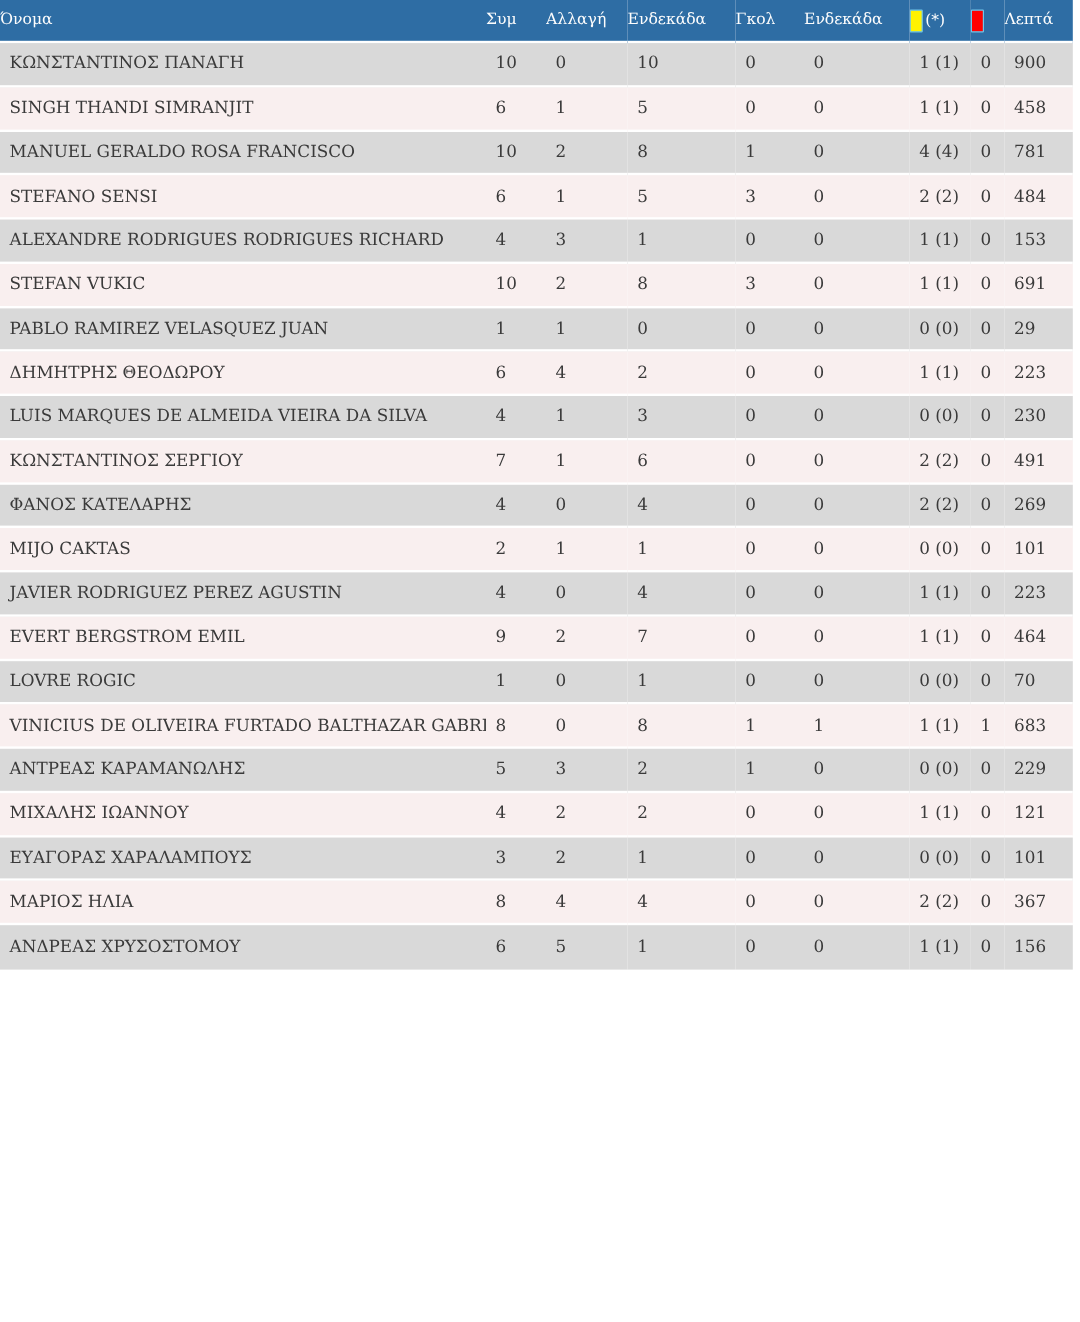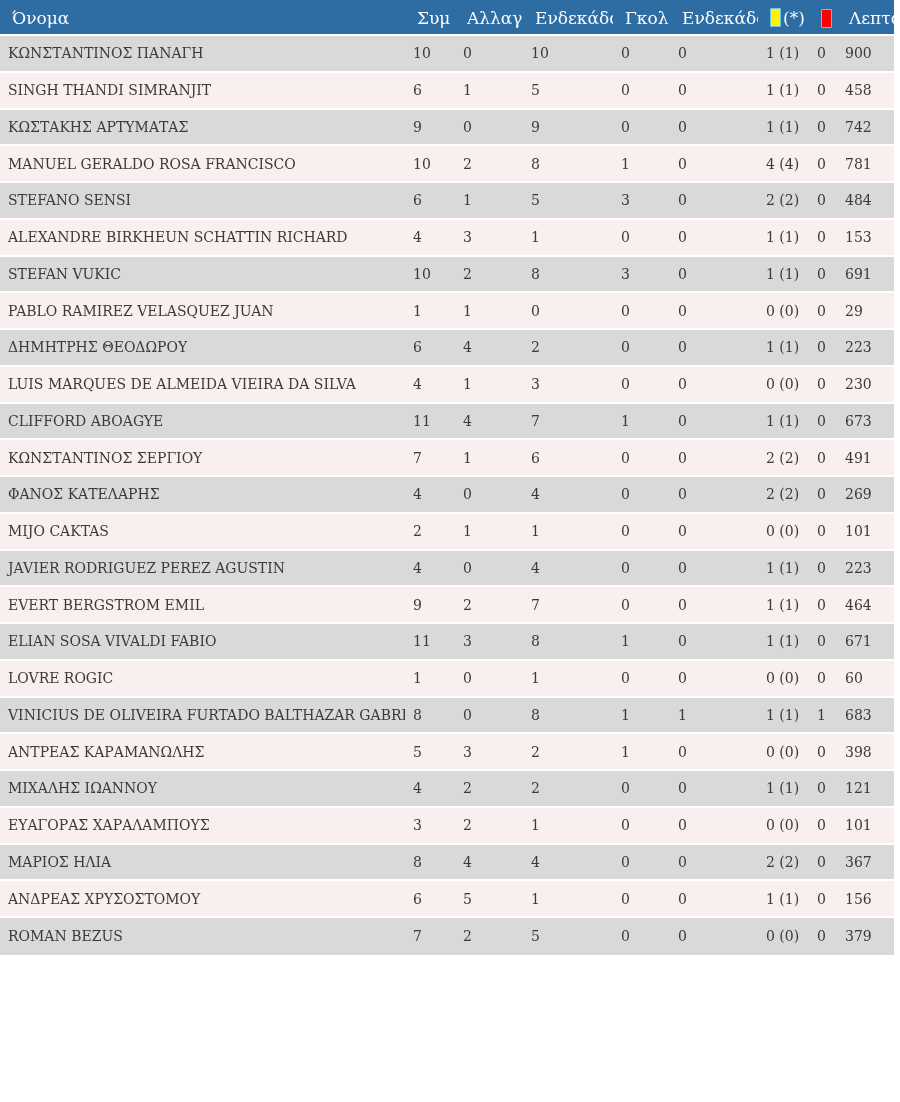--- a/index.html
+++ b/index.html
@@ -23,24 +23,24 @@
   col.c-gol      { width:57px;  }
   col.c-autogol  { width:88px;  }
   col.c-yellow   { width:51px;  }
   col.c-red      { width:28px;  }
   col.c-lepta    { width:57px;  }
 
   thead th {
     background:#2e6da4;
     color:#fdfdfd;
     font-weight:normal;
-    font-size:17px;
+    font-size:13px;
     text-align:left;
     height:36px;
-    padding:0 0 0 12px;
+    padding:0 0 0 0;
     border-bottom:2px solid #ffffff;
     vertical-align:middle;
     white-space:nowrap;
     overflow:hidden;
   }
   tbody td {
     height:36.76px;
     padding:0 0 0 8px;
     font-size:14px;
     text-align:left;
@@ -129,31 +129,20 @@
         <td>6</td>
         <td>1</td>
         <td>5</td>
         <td>0</td>
         <td>0</td>
         <td>1 (1)</td>
         <td>0</td>
         <td>458</td>
       </tr>
       <tr>
-        <td>ΚΩΣΤΑΚΗΣ ΑΡΤΥΜΑΤΑΣ</td>
-        <td>9</td>
-        <td>0</td>
-        <td>9</td>
-        <td>0</td>
-        <td>0</td>
-        <td>1 (1)</td>
-        <td>0</td>
-        <td>742</td>
-      </tr>
-      <tr>
         <td>MANUEL GERALDO ROSA FRANCISCO</td>
         <td>10</td>
         <td>2</td>
         <td>8</td>
         <td>1</td>
         <td>0</td>
         <td>4 (4)</td>
         <td>0</td>
         <td>781</td>
       </tr>
@@ -162,21 +151,21 @@
         <td>6</td>
         <td>1</td>
         <td>5</td>
         <td>3</td>
         <td>0</td>
         <td>2 (2)</td>
         <td>0</td>
         <td>484</td>
       </tr>
       <tr>
-        <td>ALEXANDRE BIRKHEUN SCHATTIN RICHARD</td>
+        <td>ALEXANDRE RODRIGUES RODRIGUES RICHARD</td>
         <td>4</td>
         <td>3</td>
         <td>1</td>
         <td>0</td>
         <td>0</td>
         <td>1 (1)</td>
         <td>0</td>
         <td>153</td>
       </tr>
       <tr>
@@ -217,31 +206,20 @@
         <td>4</td>
         <td>1</td>
         <td>3</td>
         <td>0</td>
         <td>0</td>
         <td>0 (0)</td>
         <td>0</td>
         <td>230</td>
       </tr>
       <tr>
-        <td>CLIFFORD ABOAGYE</td>
-        <td>11</td>
-        <td>4</td>
-        <td>7</td>
-        <td>1</td>
-        <td>0</td>
-        <td>1 (1)</td>
-        <td>0</td>
-        <td>673</td>
-      </tr>
-      <tr>
         <td>ΚΩΝΣΤΑΝΤΙΝΟΣ ΣΕΡΓΙΟΥ</td>
         <td>7</td>
         <td>1</td>
         <td>6</td>
         <td>0</td>
         <td>0</td>
         <td>2 (2)</td>
         <td>0</td>
         <td>491</td>
       </tr>
@@ -283,40 +261,29 @@
         <td>9</td>
         <td>2</td>
         <td>7</td>
         <td>0</td>
         <td>0</td>
         <td>1 (1)</td>
         <td>0</td>
         <td>464</td>
       </tr>
       <tr>
-        <td>ELIAN SOSA VIVALDI FABIO</td>
-        <td>11</td>
-        <td>3</td>
-        <td>8</td>
-        <td>1</td>
-        <td>0</td>
-        <td>1 (1)</td>
-        <td>0</td>
-        <td>671</td>
-      </tr>
-      <tr>
         <td>LOVRE ROGIC</td>
         <td>1</td>
         <td>0</td>
         <td>1</td>
         <td>0</td>
         <td>0</td>
         <td>0 (0)</td>
         <td>0</td>
-        <td>60</td>
+        <td>70</td>
       </tr>
       <tr>
         <td>VINICIUS DE OLIVEIRA FURTADO BALTHAZAR GABRIEL</td>
         <td>8</td>
         <td>0</td>
         <td>8</td>
         <td>1</td>
         <td>1</td>
         <td>1 (1)</td>
         <td>1</td>
@@ -324,21 +291,21 @@
       </tr>
       <tr>
         <td>ΑΝΤΡΕΑΣ ΚΑΡΑΜΑΝΩΛΗΣ</td>
         <td>5</td>
         <td>3</td>
         <td>2</td>
         <td>1</td>
         <td>0</td>
         <td>0 (0)</td>
         <td>0</td>
-        <td>398</td>
+        <td>229</td>
       </tr>
       <tr>
         <td>ΜΙΧΑΛΗΣ ΙΩΑΝΝΟΥ</td>
         <td>4</td>
         <td>2</td>
         <td>2</td>
         <td>0</td>
         <td>0</td>
         <td>1 (1)</td>
         <td>0</td>
@@ -369,26 +336,15 @@
       <tr>
         <td>ΑΝΔΡΕΑΣ ΧΡΥΣΟΣΤΟΜΟΥ</td>
         <td>6</td>
         <td>5</td>
         <td>1</td>
         <td>0</td>
         <td>0</td>
         <td>1 (1)</td>
         <td>0</td>
         <td>156</td>
-      </tr>
-      <tr>
-        <td>ROMAN BEZUS</td>
-        <td>7</td>
-        <td>2</td>
-        <td>5</td>
-        <td>0</td>
-        <td>0</td>
-        <td>0 (0)</td>
-        <td>0</td>
-        <td>379</td>
       </tr>
     </tbody>
 </table>
 
 </body></html>

